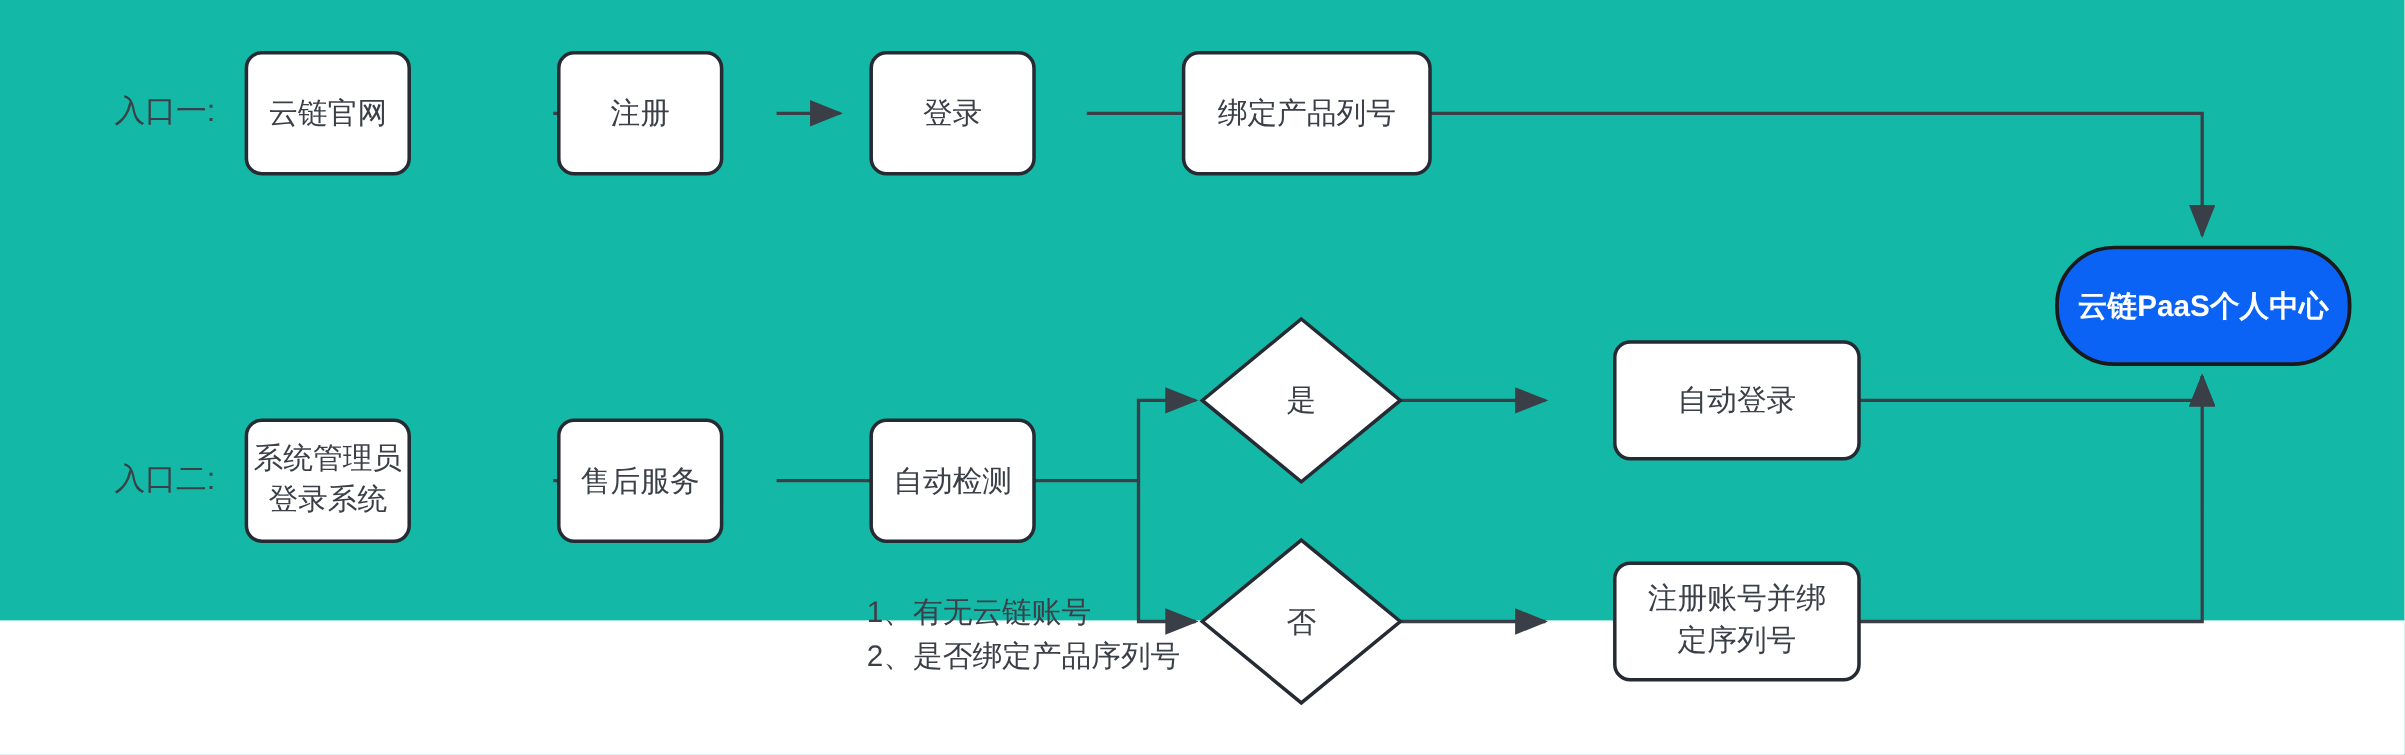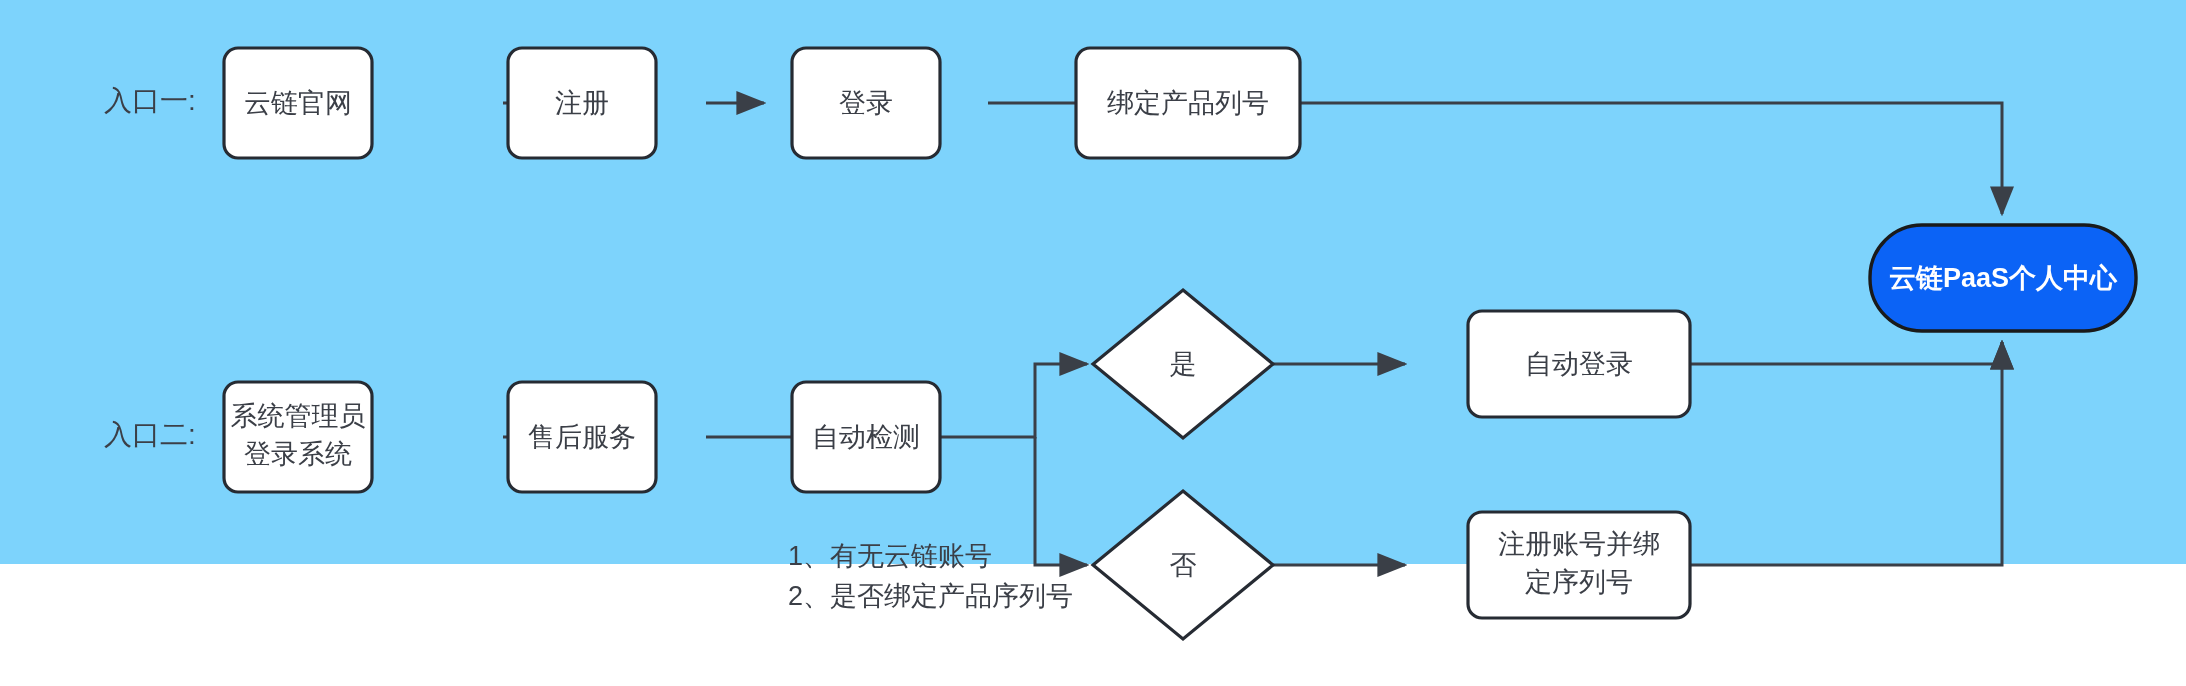--- a/index.html
+++ b/index.html
@@ -10,21 +10,21 @@
   body {
     width: 2186px;
     height: 686px;
     font-family: "Liberation Sans", "DejaVu Sans", sans-serif;
     overflow: hidden;
   }
   #canvas {
     position: relative;
     width: 2186px;
     height: 564px;
-    background: #7dd3fc;
+    background: #14b8a6;
   }
   svg#flow {
     position: absolute;
     left: 0;
     top: 0;
     width: 2186px;
     height: 686px;
   }
   .node-rect {
     fill: #ffffff;

